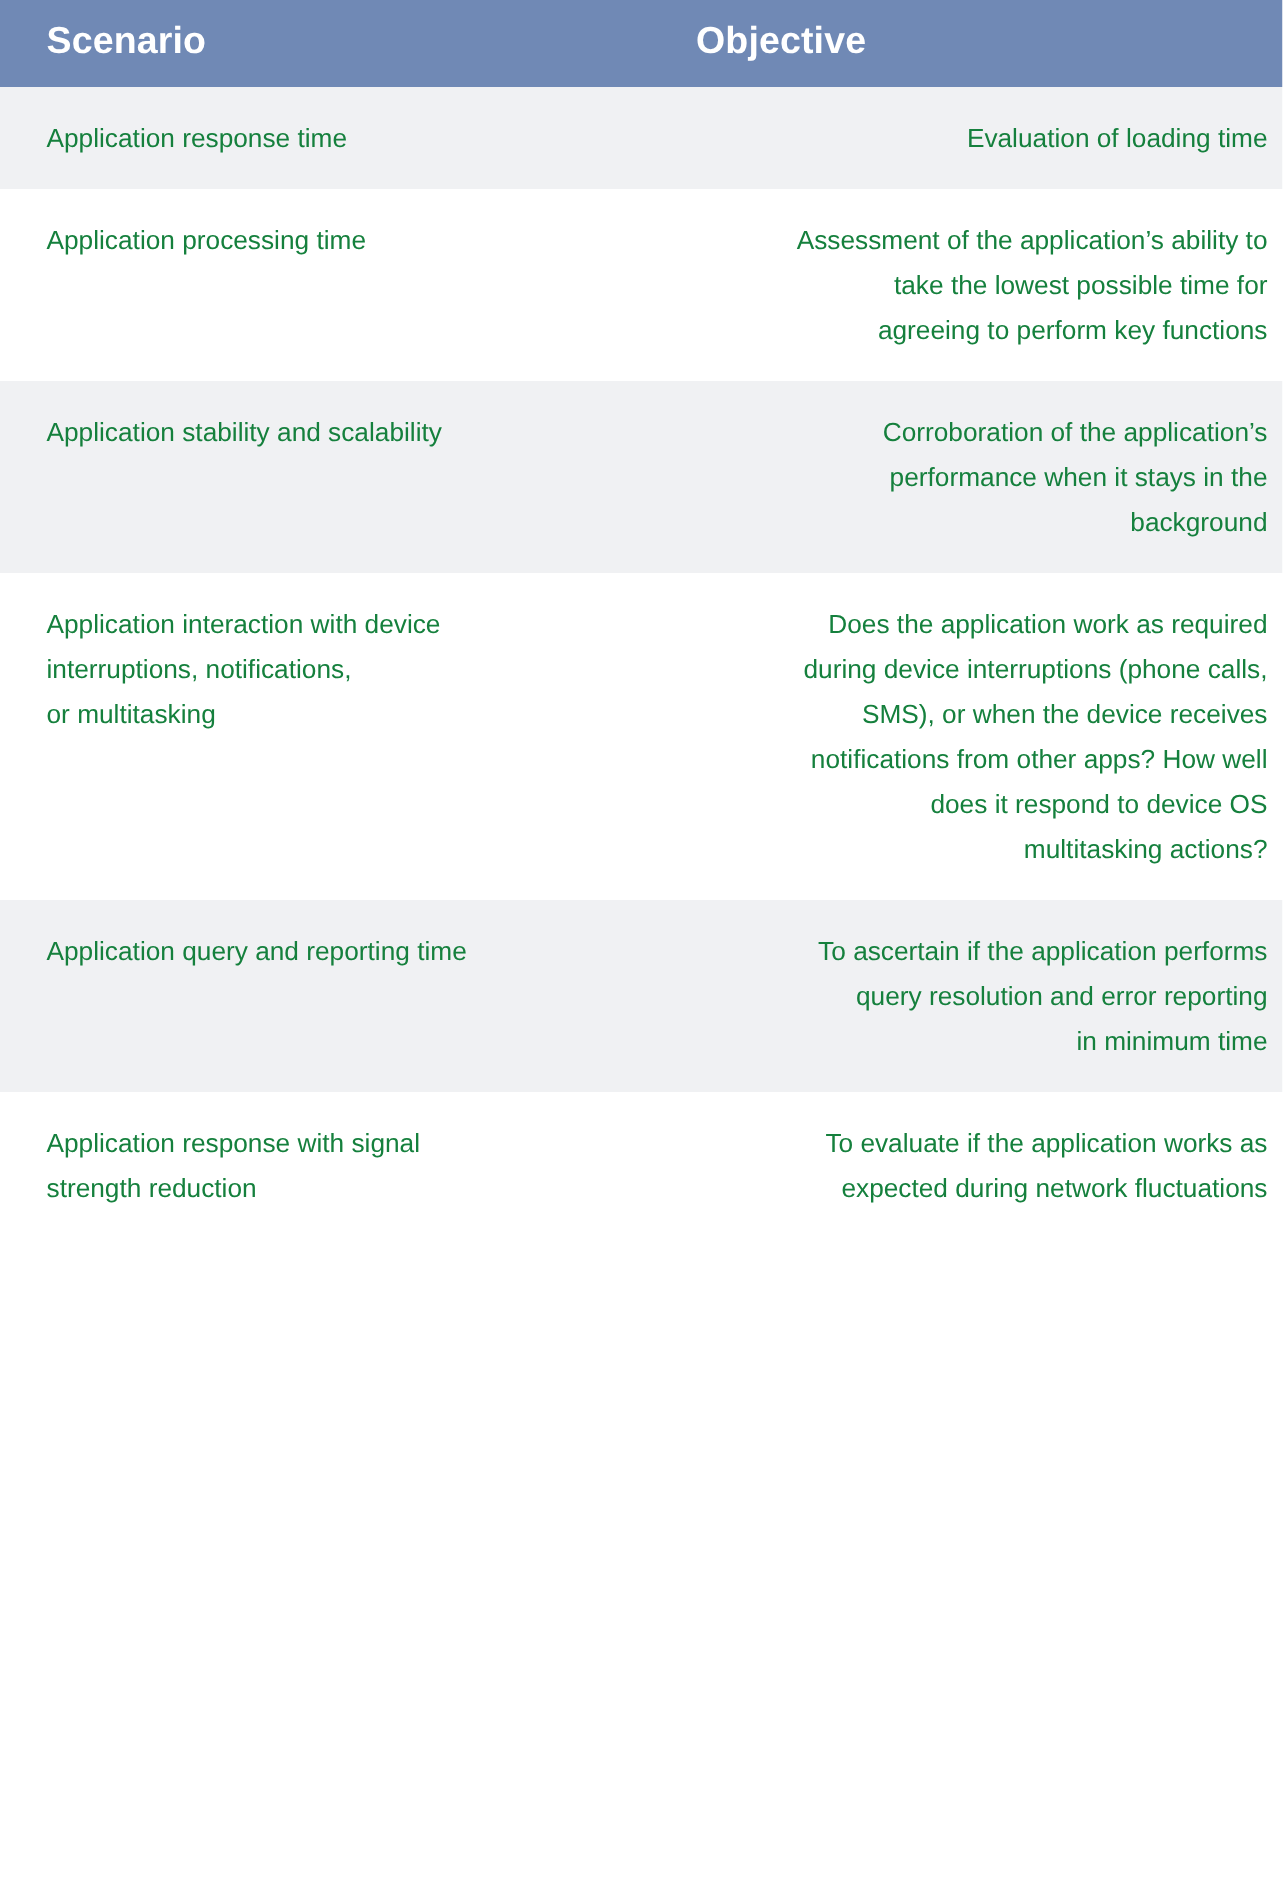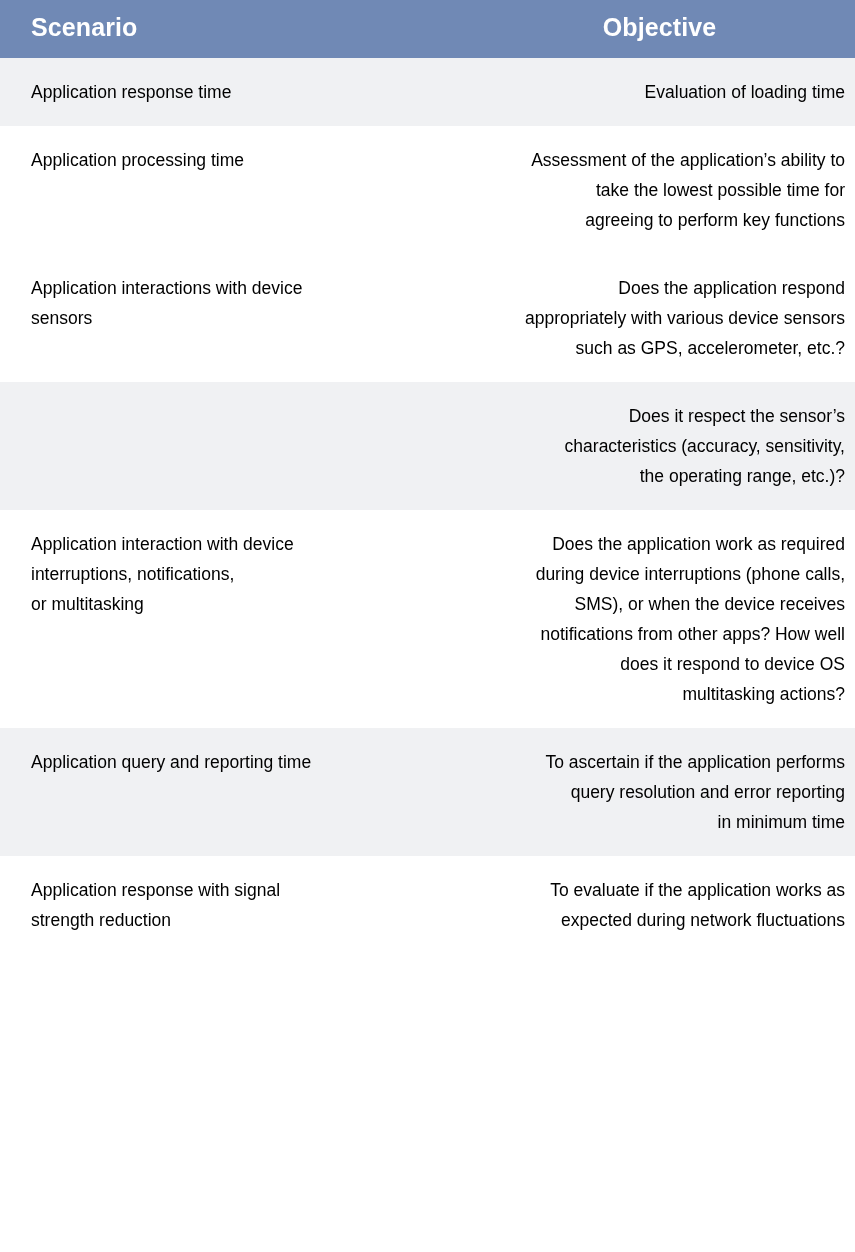--- a/index.html
+++ b/index.html
@@ -31,25 +31,25 @@
     font-size: 25px;
     font-weight: bold;
     letter-spacing: 0.1px;
     text-align: left;
     padding: 14px 0 16px 0;
     vertical-align: middle;
     line-height: 1.1;
   }
 
   thead th.th-scenario { padding-left: 31px; }
-  thead th.th-objective { padding-left: 12px; text-align: center; }
+  thead th.th-objective { padding-left: 12px; }
 
   tbody td {
     font-size: 17.5px;
-    color: #000000;
+    color: #15803d;
     line-height: 30px;
     vertical-align: top;
     padding-top: 19px;
     padding-bottom: 19px;
     text-align: left;
     font-weight: normal;
   }
 
   tbody td.cell-scenario { padding-left: 31px; padding-right: 22px; }
   tbody td.cell-objective { padding-left: 12px; padding-right: 10px; text-align: right; }
@@ -77,32 +77,25 @@
       <tr class="stripe">
         <td class="cell-scenario nowrap-keep">Application response time</td>
         <td class="cell-objective nowrap-keep">Evaluation of loading time</td>
       </tr>
       <tr class="plain">
         <td class="cell-scenario nowrap-keep">Application processing time</td>
         <td class="cell-objective nowrap-keep">Assessment of the application’s ability to
 take the lowest possible time for
 agreeing to perform key functions</td>
       </tr>
-      <tr class="plain">
-        <td class="cell-scenario nowrap-keep">Application interactions with device
-sensors</td>
-        <td class="cell-objective nowrap-keep">Does the application respond
-appropriately with various device sensors
-such as GPS, accelerometer, etc.?</td>
-      </tr>
       <tr class="stripe">
-        <td class="cell-scenario nowrap-keep"></td>
-        <td class="cell-objective nowrap-keep">Does it respect the sensor’s
-characteristics (accuracy, sensitivity,
-the operating range, etc.)?</td>
+        <td class="cell-scenario nowrap-keep">Application stability and scalability</td>
+        <td class="cell-objective nowrap-keep">Corroboration of the application’s
+performance when it stays in the
+background</td>
       </tr>
       <tr class="plain">
         <td class="cell-scenario nowrap-keep">Application interaction with device
 interruptions, notifications,
 or multitasking</td>
         <td class="cell-objective nowrap-keep">Does the application work as required
 during device interruptions (phone calls,
 SMS), or when the device receives
 notifications from other apps? How well
 does it respond to device OS

